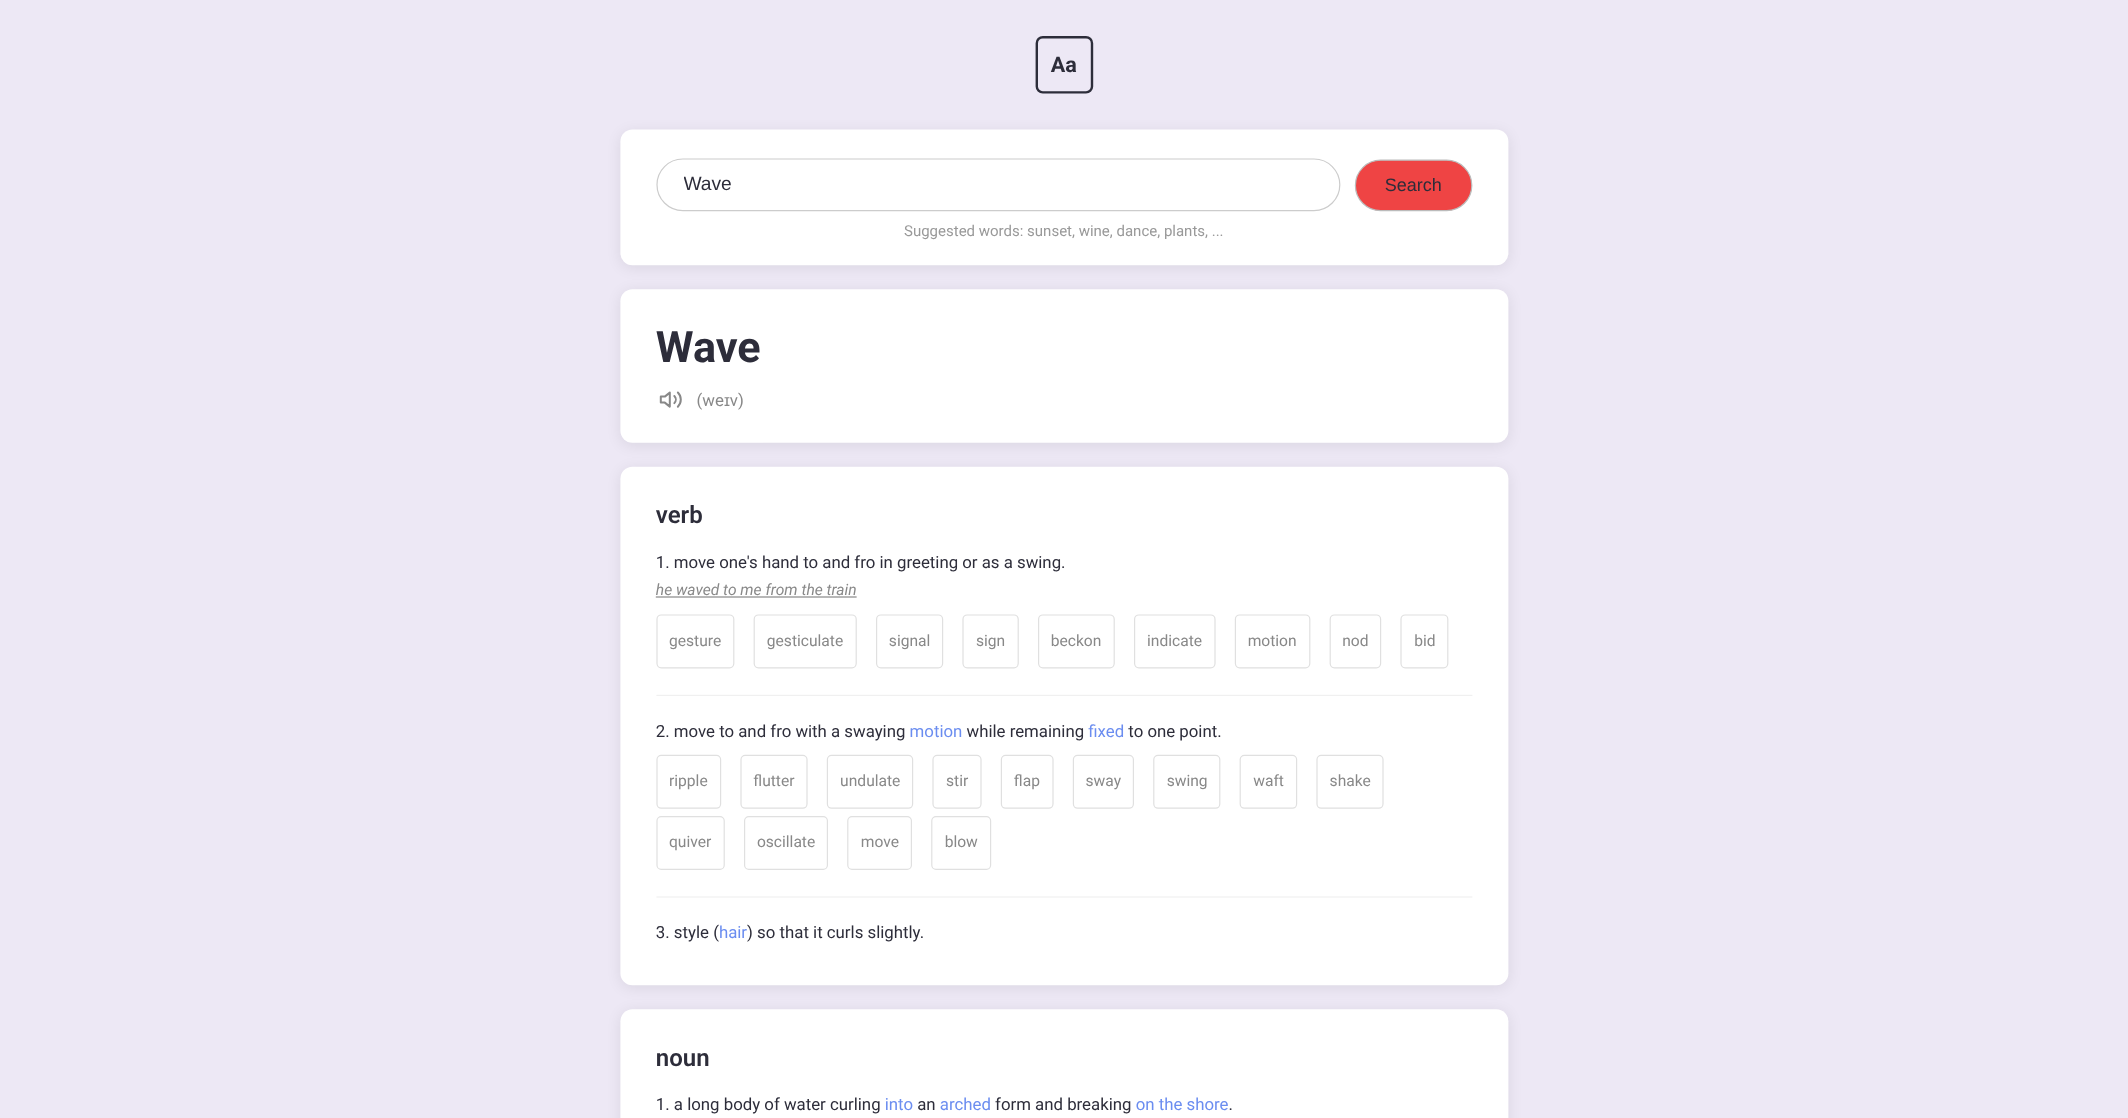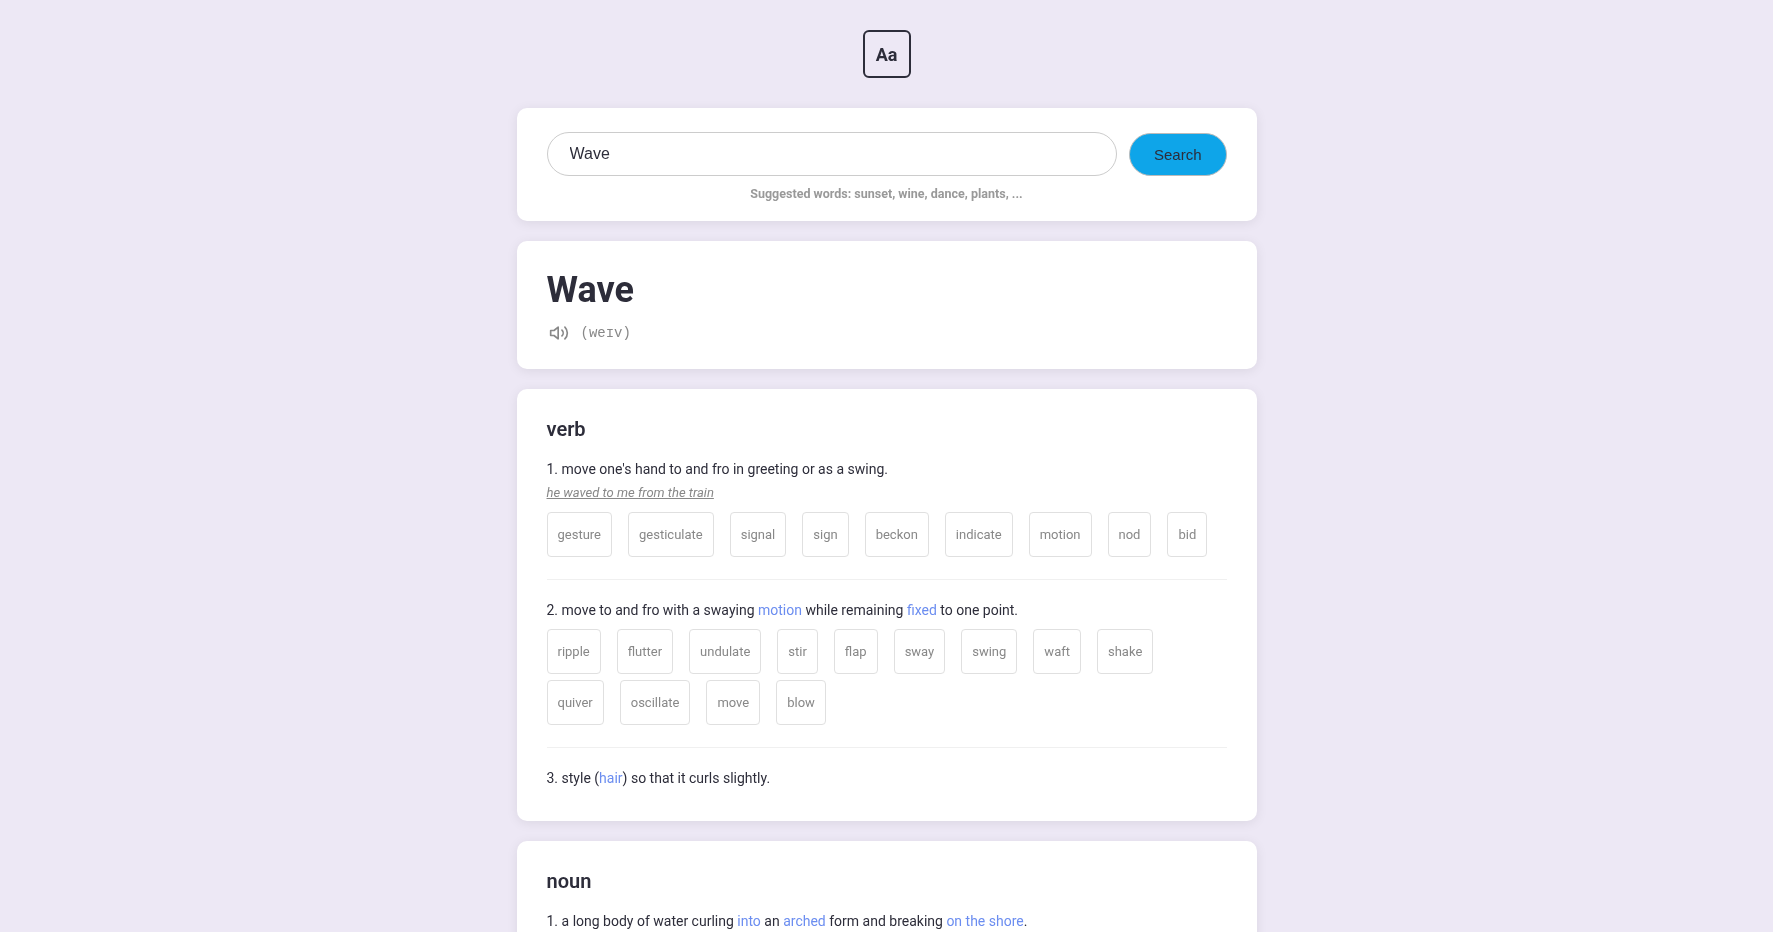--- a/index.html
+++ b/index.html
@@ -84,49 +84,47 @@
       color: #2d2d3a;
       outline: none;
       background: #fff;
     }
 
     .search-button {
       border: 1.5px solid #bbb;
       border-radius: 30px;
       padding: 12px 24px;
       font-size: 15px;
-      background: #0ea5e9;
+      background: #ef4444;
       color: #2d2d3a;
       cursor: pointer;
       white-space: nowrap;
     }
 
     .suggested-words {
       text-align: center;
       font-size: 12.5px;
       color: #999;
-      font-weight: bold;
     }
 
     .word-header-card {
       padding: 28px 30px 24px;
     }
 
     .word-title {
       font-size: 36px;
       font-weight: 700;
       color: #2d2d3a;
       margin-bottom: 10px;
     }
 
     .pronunciation-row {
       display: flex;
       align-items: center;
       gap: 10px;
-      font-family: Liberation Mono, monospace;
     }
 
     .speaker-icon {
       width: 24px;
       height: 24px;
       color: #777;
       display: flex;
       align-items: center;
       justify-content: center;
     }

